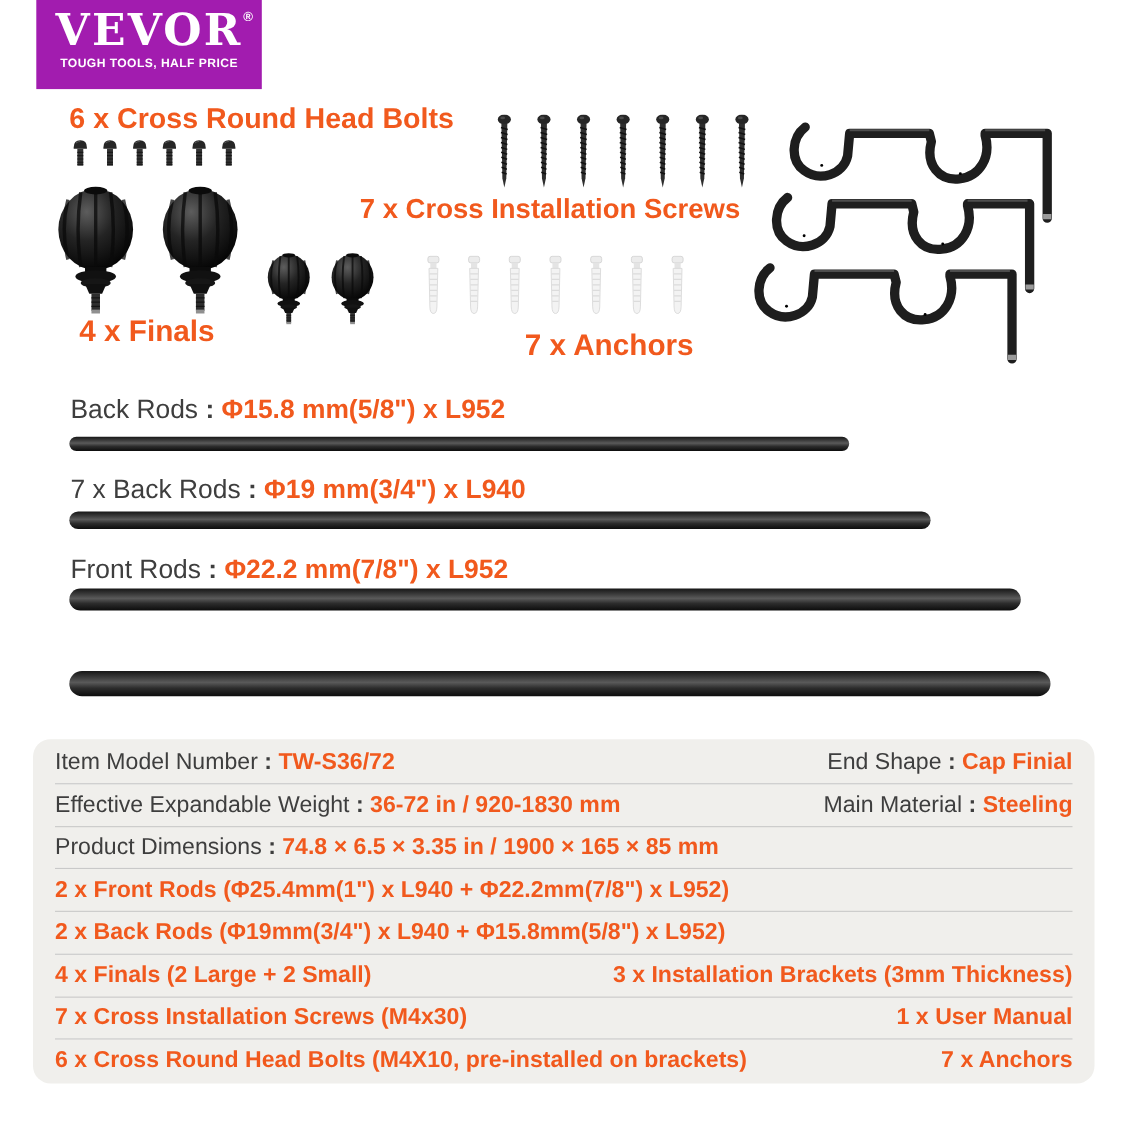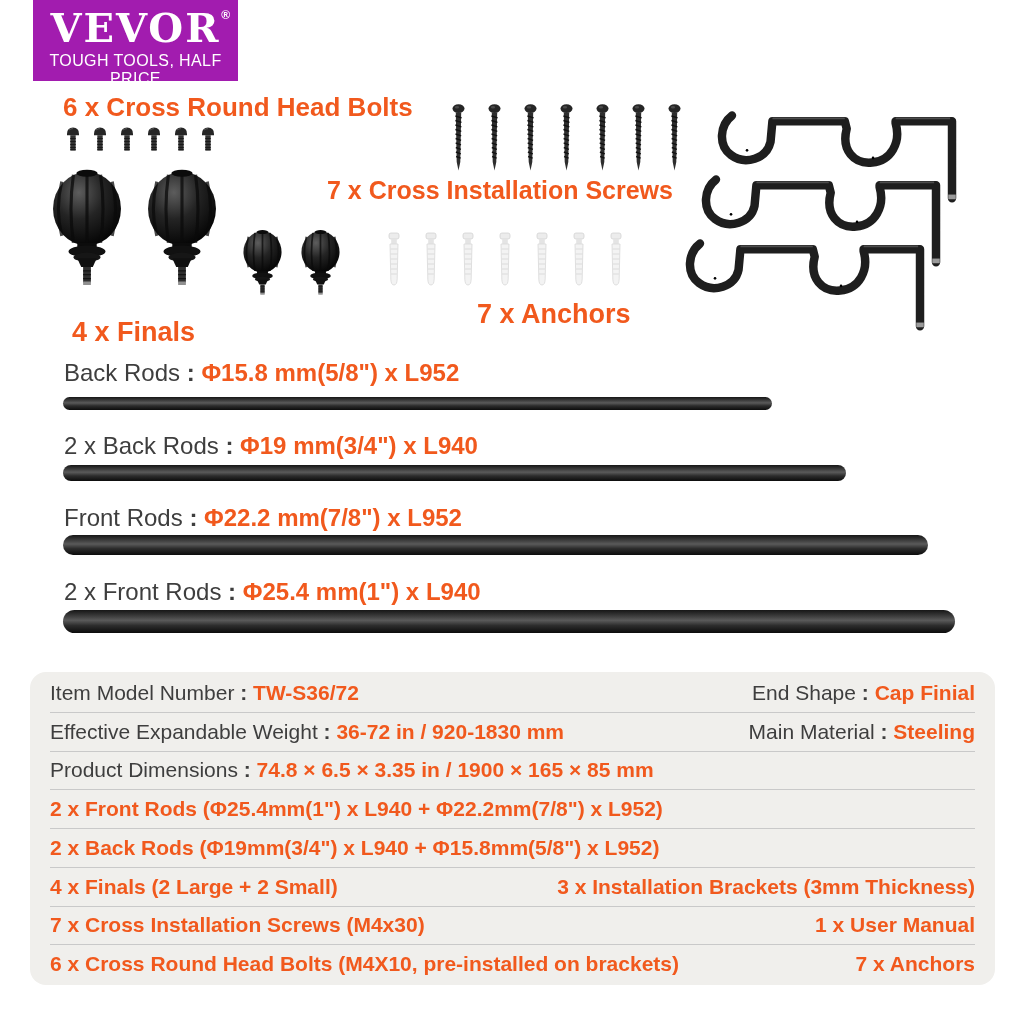--- a/index.html
+++ b/index.html
@@ -8,27 +8,27 @@
     font-family:"Liberation Sans",sans-serif;
   }
   .abs{position:absolute;}
   
   .logo{left:33px;top:0;width:205px;height:81px;background:#a21caf;}
   .logo-word{position:absolute;left:0;top:6px;width:100%;text-align:center;
     font-family:"DejaVu Serif",serif;font-weight:bold;font-size:40px;line-height:44px;
     color:#fff;letter-spacing:2px;}
   .logo-reg{position:absolute;right:8px;top:8px;color:#fff;font-size:12px;font-weight:bold;}
   .logo-tag{position:absolute;left:0;top:52px;width:100%;text-align:center;color:#fff;
-    font-size:16px;font-weight:normal;letter-spacing:0.4px;}
+    font-size:11px;font-weight:bold;letter-spacing:0.4px;}
   
   .hd{color:#F1591D;font-weight:bold;white-space:nowrap;}
   .hd-bolts{left:63px;top:92px;font-size:26px;text-align:center;}
   .hd-screws{left:327px;top:176px;font-size:25px;}
   .hd-brackets{left:698px;top:68px;font-size:24px;}
-  .hd-finials{left:72px;top:317px;font-size:27px;}
+  .hd-finials{left:72px;top:286px;font-size:27px;}
   .hd-anchors{left:477px;top:299px;font-size:27px;}
   
   .rod-label{left:64px;font-size:24px;color:#3e3e3e;white-space:nowrap;}
   .rod-label .rv{color:#F1591D;font-weight:bold;}
   .rod-label .rsep{font-weight:bold;}
   .rod-bar{left:63px;border-radius:12px;
     background:linear-gradient(180deg,#161616 0%,#3f3f3f 28%,#5a5a5a 45%,#2c2c2c 68%,#0c0c0c 100%);}
   
   .spec-table{left:30px;top:672px;width:965px;height:313px;background:#f0efec;
     border-radius:16px;padding:2px 20px;box-sizing:border-box;display:flex;flex-direction:column;}
@@ -194,27 +194,26 @@
   <svg class="part" style="left:700px;top:170px;width:252px;height:100px">
       <use href="#sym-bracket"></use>
     </svg>
   <svg class="part" style="left:684px;top:234px;width:252px;height:100px">
       <use href="#sym-bracket"></use>
     </svg>
 
   <div class="abs rod-label" style="top:359px"><span>Back Rods</span><span class="rsep"> : </span><span class="rv">Φ15.8 mm(5/8") x L952</span></div>
   <div class="abs rod-bar" style="top:397px;width:709px;height:13px"></div>
 
-  <div class="abs rod-label" style="top:432px"><span>2 x Back Rods</span><span class="rsep"> : </span><span class="rv">Φ19 mm(3/4") x L940</span></div>
+  <div class="abs rod-label" style="top:432px"><span>7 x Back Rods</span><span class="rsep"> : </span><span class="rv">Φ19 mm(3/4") x L940</span></div>
   <div class="abs rod-bar" style="top:465px;width:783px;height:16px"></div>
 
   <div class="abs rod-label" style="top:504px"><span>Front Rods</span><span class="rsep"> : </span><span class="rv">Φ22.2 mm(7/8") x L952</span></div>
   <div class="abs rod-bar" style="top:535px;width:865px;height:20px"></div>
 
-  <div class="abs rod-label" style="top:578px"><span>2 x Front Rods</span><span class="rsep"> : </span><span class="rv">Φ25.4 mm(1") x L940</span></div>
   <div class="abs rod-bar" style="top:610px;width:892px;height:23px"></div>
 
   <div class="abs spec-table">
     <div class="trow bline">
       <div class="tcell-l"><span>Item Model Number</span><span class="tsep"> : </span><span class="tval">TW-S36/72</span></div>
       <div class="tcell-r"><span>End Shape</span><span class="tsep"> : </span><span class="tval">Cap Finial</span></div>
     </div>
     <div class="trow bline">
       <div class="tcell-l"><span>Effective Expandable Weight</span><span class="tsep"> : </span><span class="tval">36-72 in / 920-1830 mm</span></div>
       <div class="tcell-r"><span>Main Material</span><span class="tsep"> : </span><span class="tval">Steeling</span></div>

